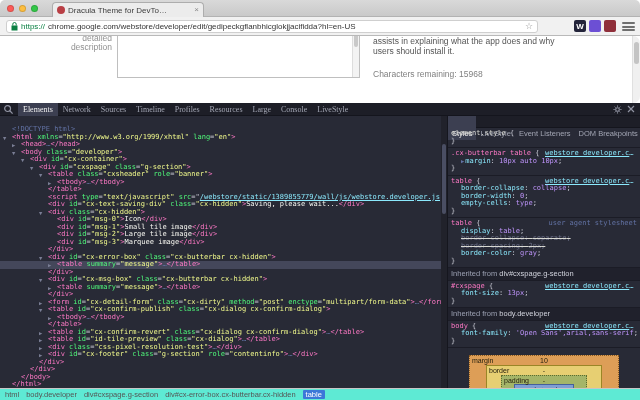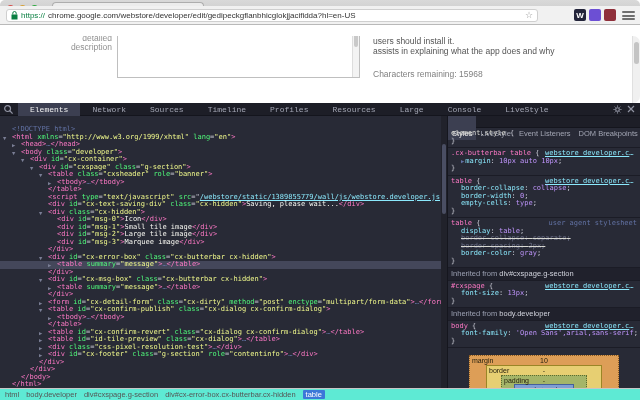--- a/index.html
+++ b/index.html
@@ -14,21 +14,21 @@
   .traffic { position:absolute; left:7px; top:5px; display:flex; gap:5px; }
   .light { width:7px; height:7px; border-radius:50%; border:1px solid rgba(0,0,0,.15); }
   .tab { position:absolute; left:52px; top:2px; width:152px; height:15px;
     background:#ececec; border:1px solid #adadad; border-bottom:none;
     border-radius:4px 4px 0 0; display:flex; align-items:center; gap:3px;
     padding:0 4px; font-size:8px; color:#3c3c3c; }
   .tab-favicon { width:8px; height:8px; border-radius:50%; background:#b93f45; flex:0 0 auto; }
   .tab-title { flex:1; white-space:nowrap; overflow:hidden; }
   .tab-close { color:#8a8a8a; font-size:8px; line-height:8px; }
 
-  .toolbar { position:absolute; left:0; top:6px; right:0; height:19px;
+  .toolbar { position:absolute; left:0; top:17px; right:0; height:19px;
     background:#f1f1f1; border-bottom:1px solid #b9b9b9; }
   .omnibox { position:absolute; left:6px; top:3px; width:532px; height:13px;
     background:#fff; border:1px solid #cfcfcf; border-radius:3px;
     display:flex; align-items:center; gap:3px; padding:0 4px; font-size:8px; }
   .url-scheme { color:#0b8043; white-space:nowrap; }
   .url-rest { color:#333; white-space:nowrap; overflow:hidden; flex:1; }
   .star { margin-left:auto; color:#999; font-size:9px; line-height:9px; }
   .ext-icons { position:absolute; right:24px; top:3px; display:flex; gap:3px; }
   .ext-icon { width:12px; height:12px; border-radius:2px; color:#fff; font-size:8px;
     font-weight:bold; display:flex; align-items:center; justify-content:center; }
@@ -48,22 +48,22 @@
   .chars { position:absolute; left:373px; top:33px; font-size:8.5px; color:#808080; }
   .page-scrollbar { position:absolute; right:0; top:0; bottom:0; width:8px; background:#f0f0f0; border-left:1px solid #e0e0e0; }
   .page-thumb { position:absolute; left:1px; top:6px; width:5px; height:22px; background:#c4c4c4; border-radius:3px; }
 
   
   .devtools { position:absolute; left:0; top:103px; right:0; bottom:0;
     background:#282a36; font-family:"DejaVu Sans Mono", monospace; }
   .dt-toolbar { position:absolute; left:0; top:0; right:0; height:13px;
     background:#1d1e27; border-bottom:1px solid #14151d; display:flex; align-items:center; padding-left:3px; }
   .inspect-icon { width:11px; height:11px; margin-right:4px; flex:0 0 auto; }
-  .dt-tab { font-family:Liberation Mono, monospace; font-size:8px; color:#a3a6b4;
-    padding:0 12px; height:13px; line-height:13px; white-space:nowrap; }
+  .dt-tab { font-family:Liberation Serif, serif; font-size:8px; color:#a3a6b4;
+    padding:0 5px; height:13px; line-height:13px; white-space:nowrap; }
   .dt-tab.selected { background:#3c3f51; color:#f2f2f2; }
   .dt-toolbar-right { margin-left:auto; display:flex; gap:5px; padding-right:5px; align-items:center; }
 
   .dt-main { position:absolute; left:0; top:13px; right:0; bottom:12px; display:flex; }
   .dt-tree { width:447px; position:relative; overflow:hidden; padding-top:10px; flex:0 0 auto; }
   .tree-line { position:relative; font-size:7px; line-height:7.5px; white-space:nowrap; color:#f8f8f2; }
   .tree-line.sel { background:#44475a; }
   .arr { position:absolute; top:1px; color:#7a7e95; font-size:5.5px; }
   .tk-p { color:#ff79c6; } .tk-a { color:#50fa7b; } .tk-o { color:#c9cad4; }
   .tk-v { color:#f1fa8c; } .tk-t { color:#f8f8f2; } .tk-d { color:#6272a4; }
@@ -156,22 +156,22 @@
     <div class="field-label">
       <div>detailed</div>
       <div>description</div>
     </div>
     <div class="desc-textarea">
       <div class="ta-scroll">
         <div class="ta-thumb"></div>
       </div>
     </div>
     <div class="helper">
+      <div>assists in explaining what the app does and why</div>
       <div>users should install it.</div>
-      <div>assists in explaining what the app does and why</div>
     </div>
     <div class="chars">Characters remaining: 15968</div>
     <div class="page-scrollbar">
       <div class="page-thumb"></div>
     </div>
   </div>
 
   <div class="devtools">
 
     <div class="dt-toolbar">

